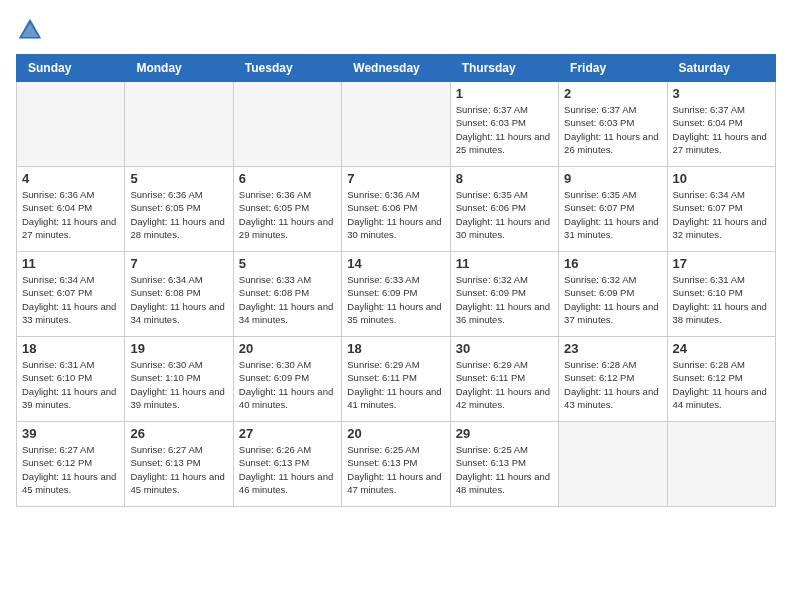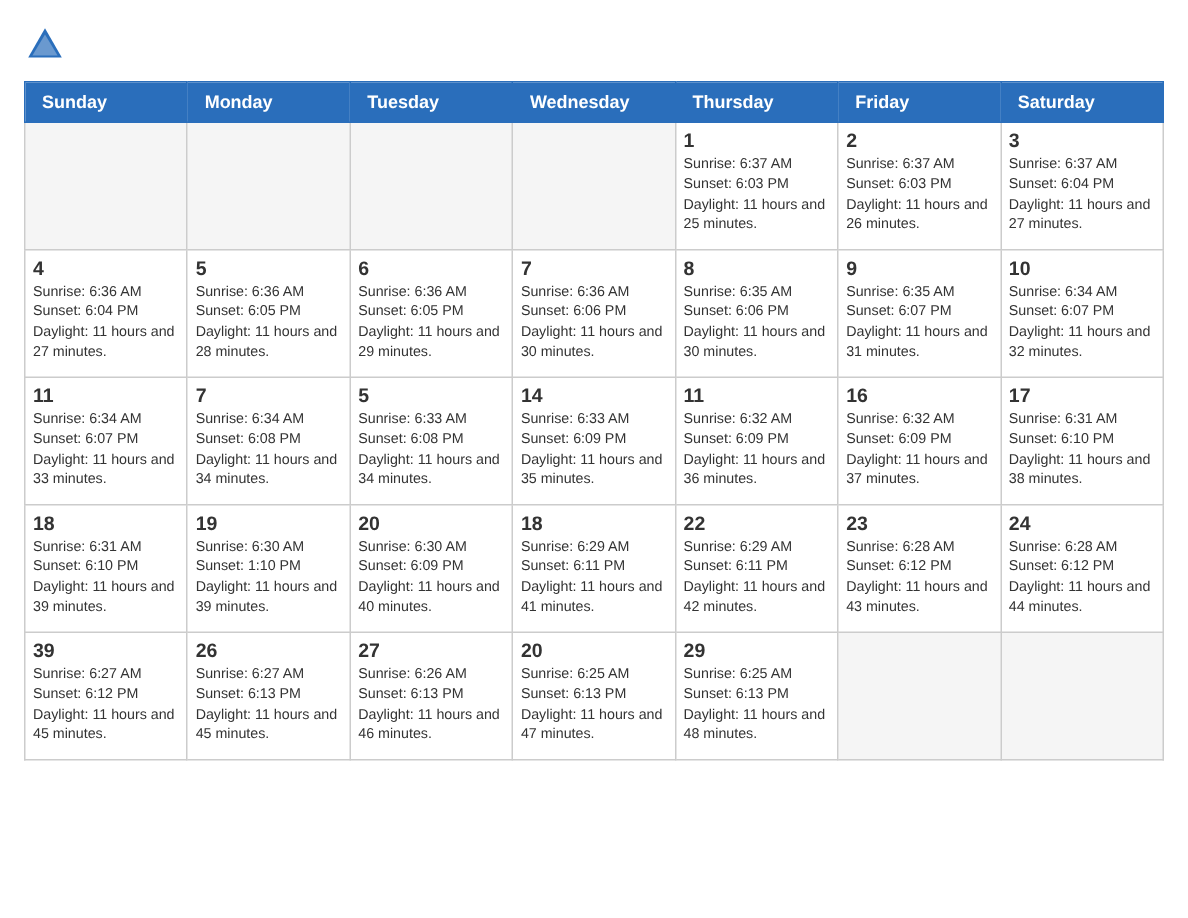--- a/index.html
+++ b/index.html
@@ -252,21 +252,21 @@
 Sunset: 6:09 PM
 Daylight: 11 hours and 40 minutes.</div>
         </td>
         <td>
           <span class="day-num">18</span>
           <div class="day-info">Sunrise: 6:29 AM
 Sunset: 6:11 PM
 Daylight: 11 hours and 41 minutes.</div>
         </td>
         <td>
-          <span class="day-num">22</span>
+          <span class="day-num">30</span>
           <div class="day-info">Sunrise: 6:29 AM
 Sunset: 6:11 PM
 Daylight: 11 hours and 42 minutes.</div>
         </td>
         <td>
           <span class="day-num">23</span>
           <div class="day-info">Sunrise: 6:28 AM
 Sunset: 6:12 PM
 Daylight: 11 hours and 43 minutes.</div>
         </td>

